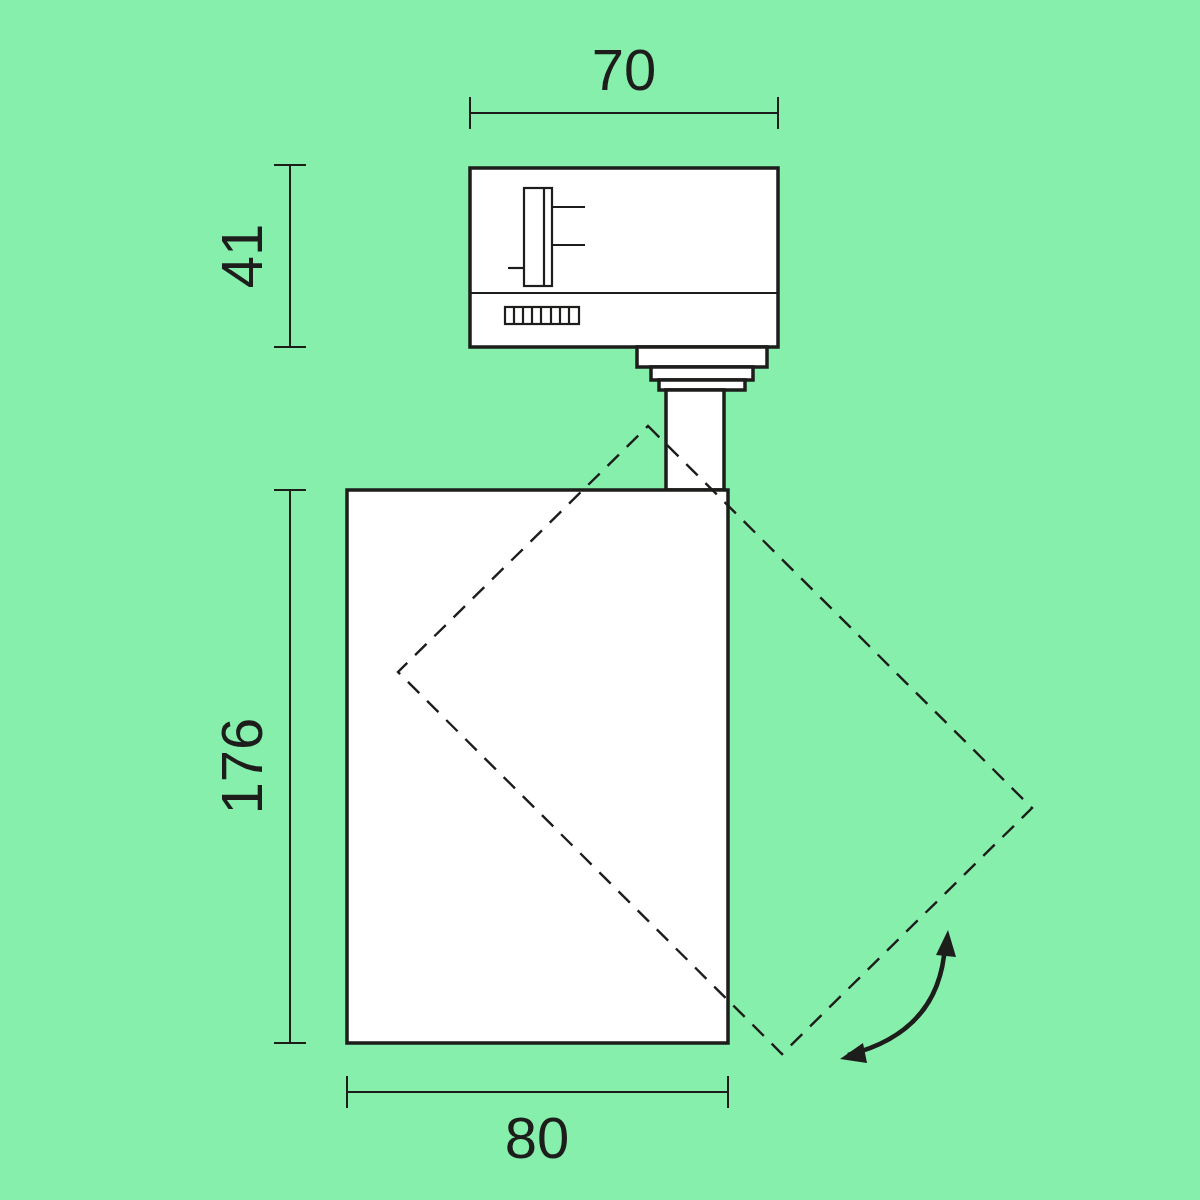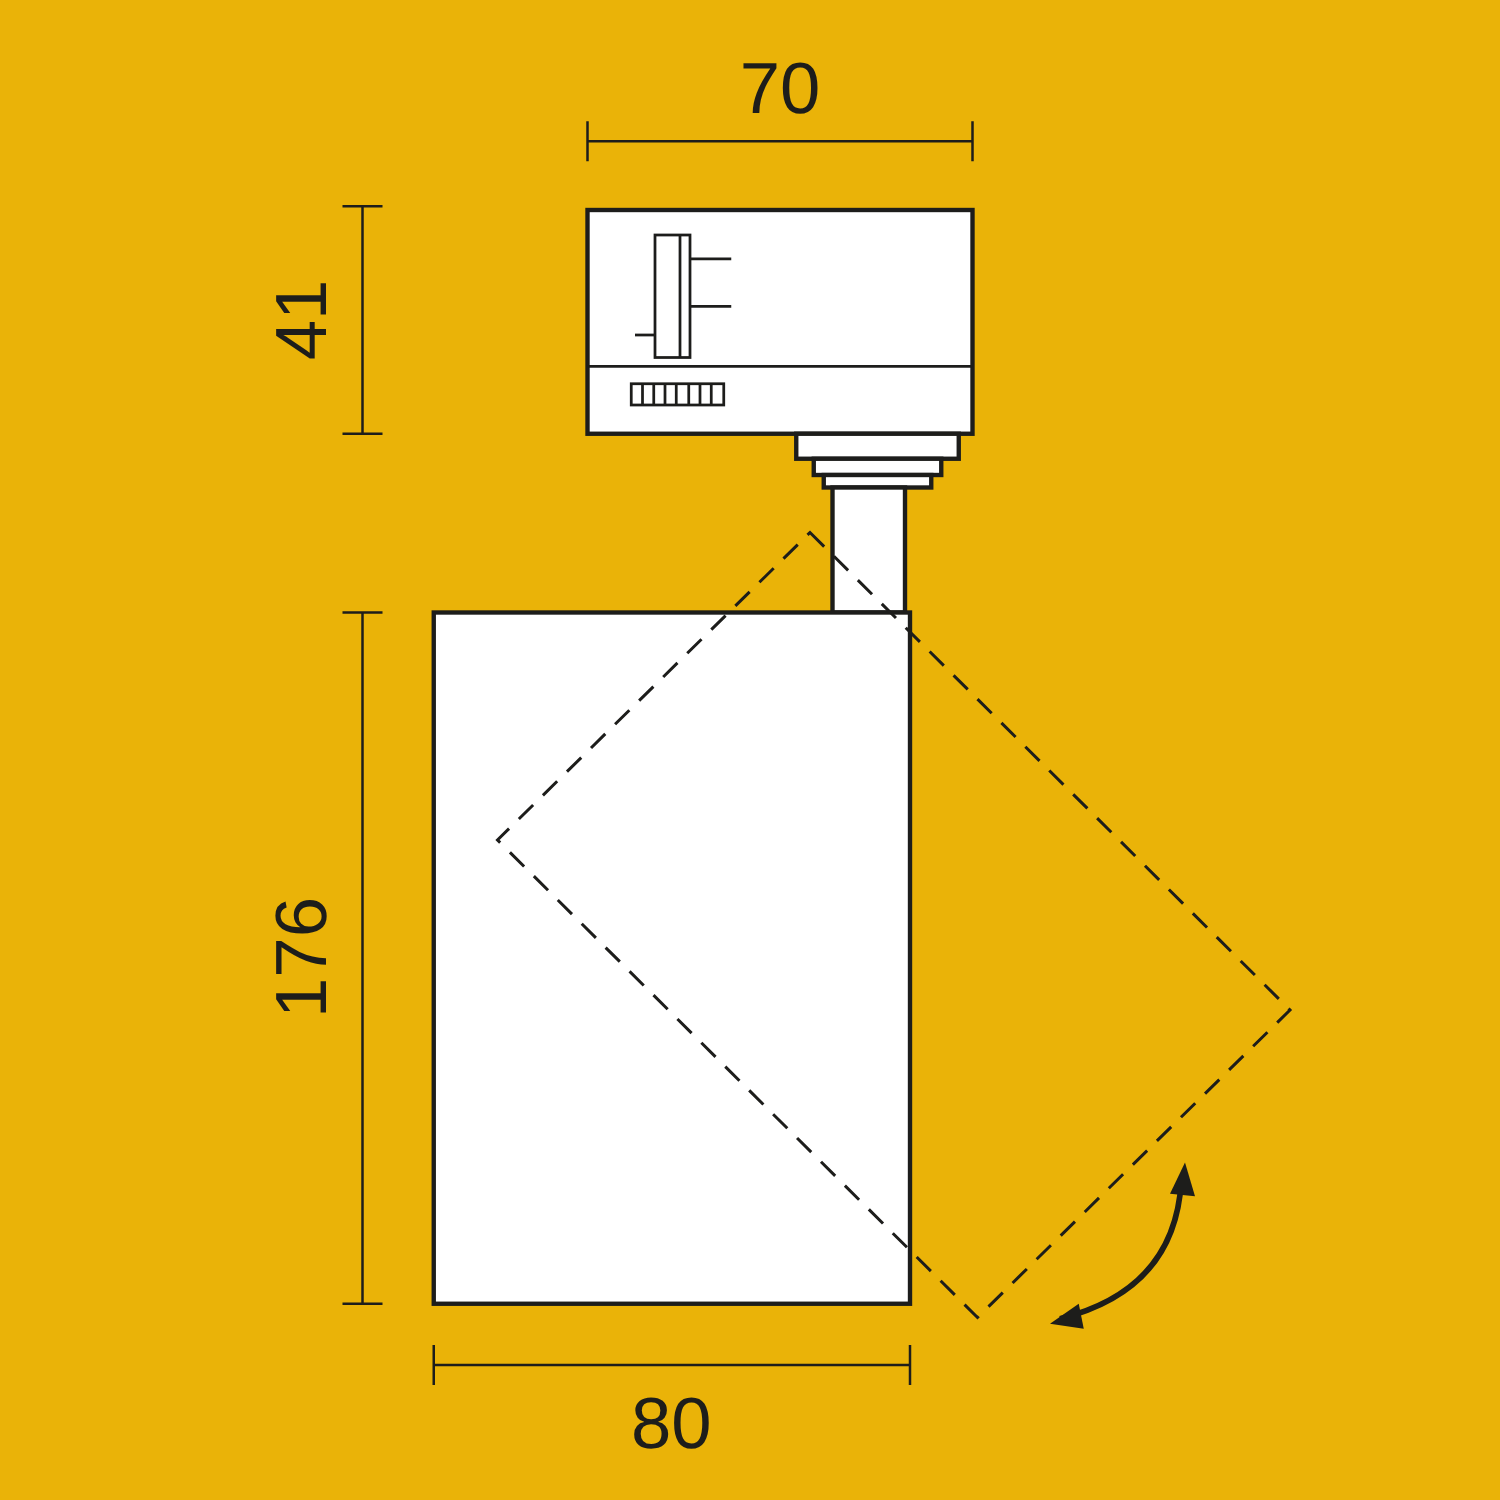--- a/index.html
+++ b/index.html
@@ -4,21 +4,21 @@
 <style>
   html, body {
     margin: 0;
     padding: 0;
     background: #ffffff;
   }
   .canvas {
     position: relative;
     width: 1200px;
     height: 1200px;
-    background: #eab308;
+    background: #86efac;
     overflow: hidden;
   }
   svg { display: block; }
   .outline {
     fill: #ffffff;
     stroke: #1d1d1b;
     stroke-width: 3.5;
     stroke-linejoin: miter;
   }
   .detail {

